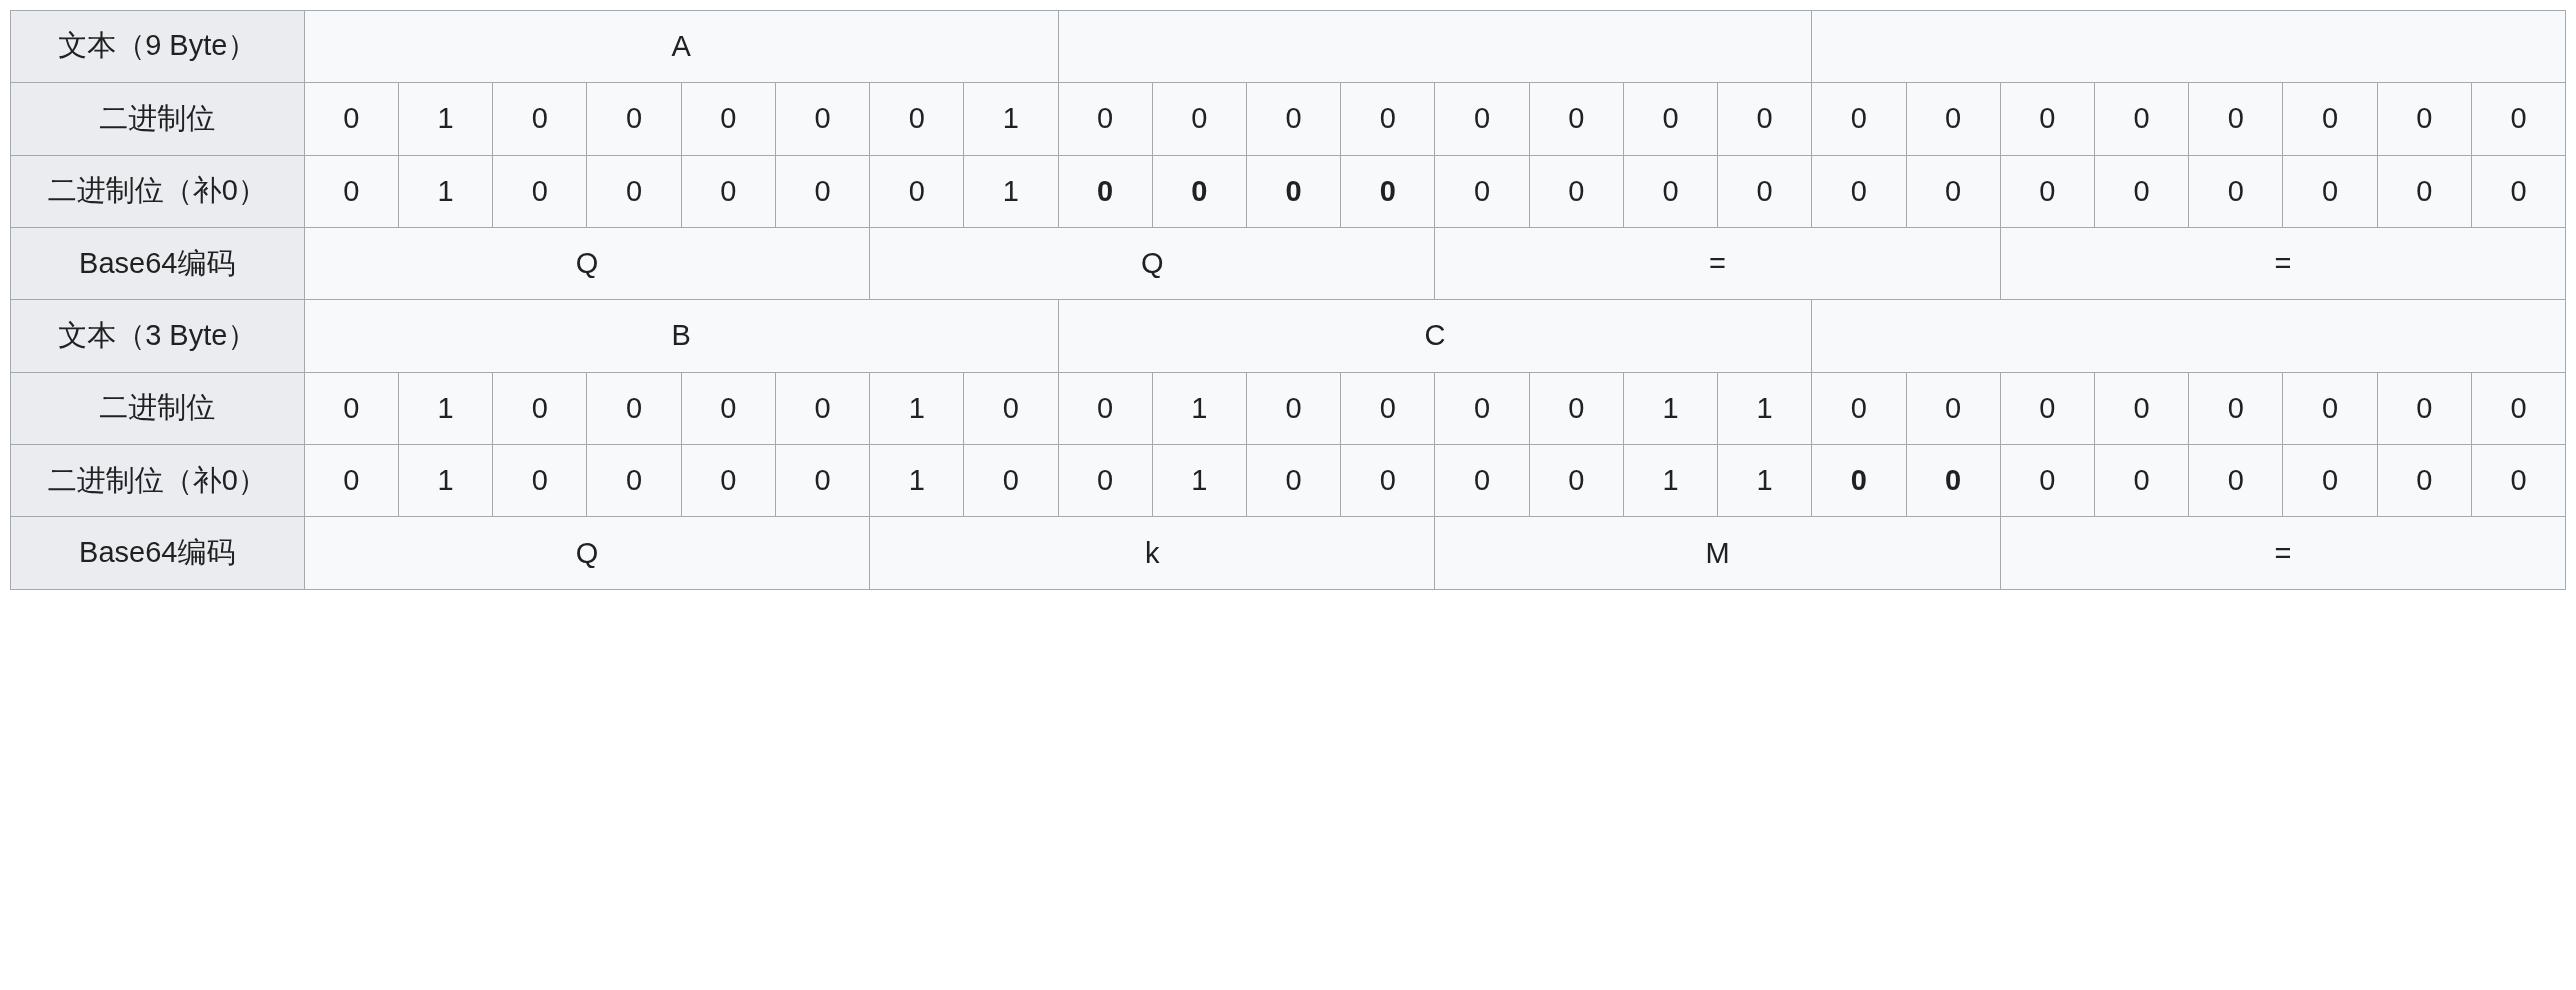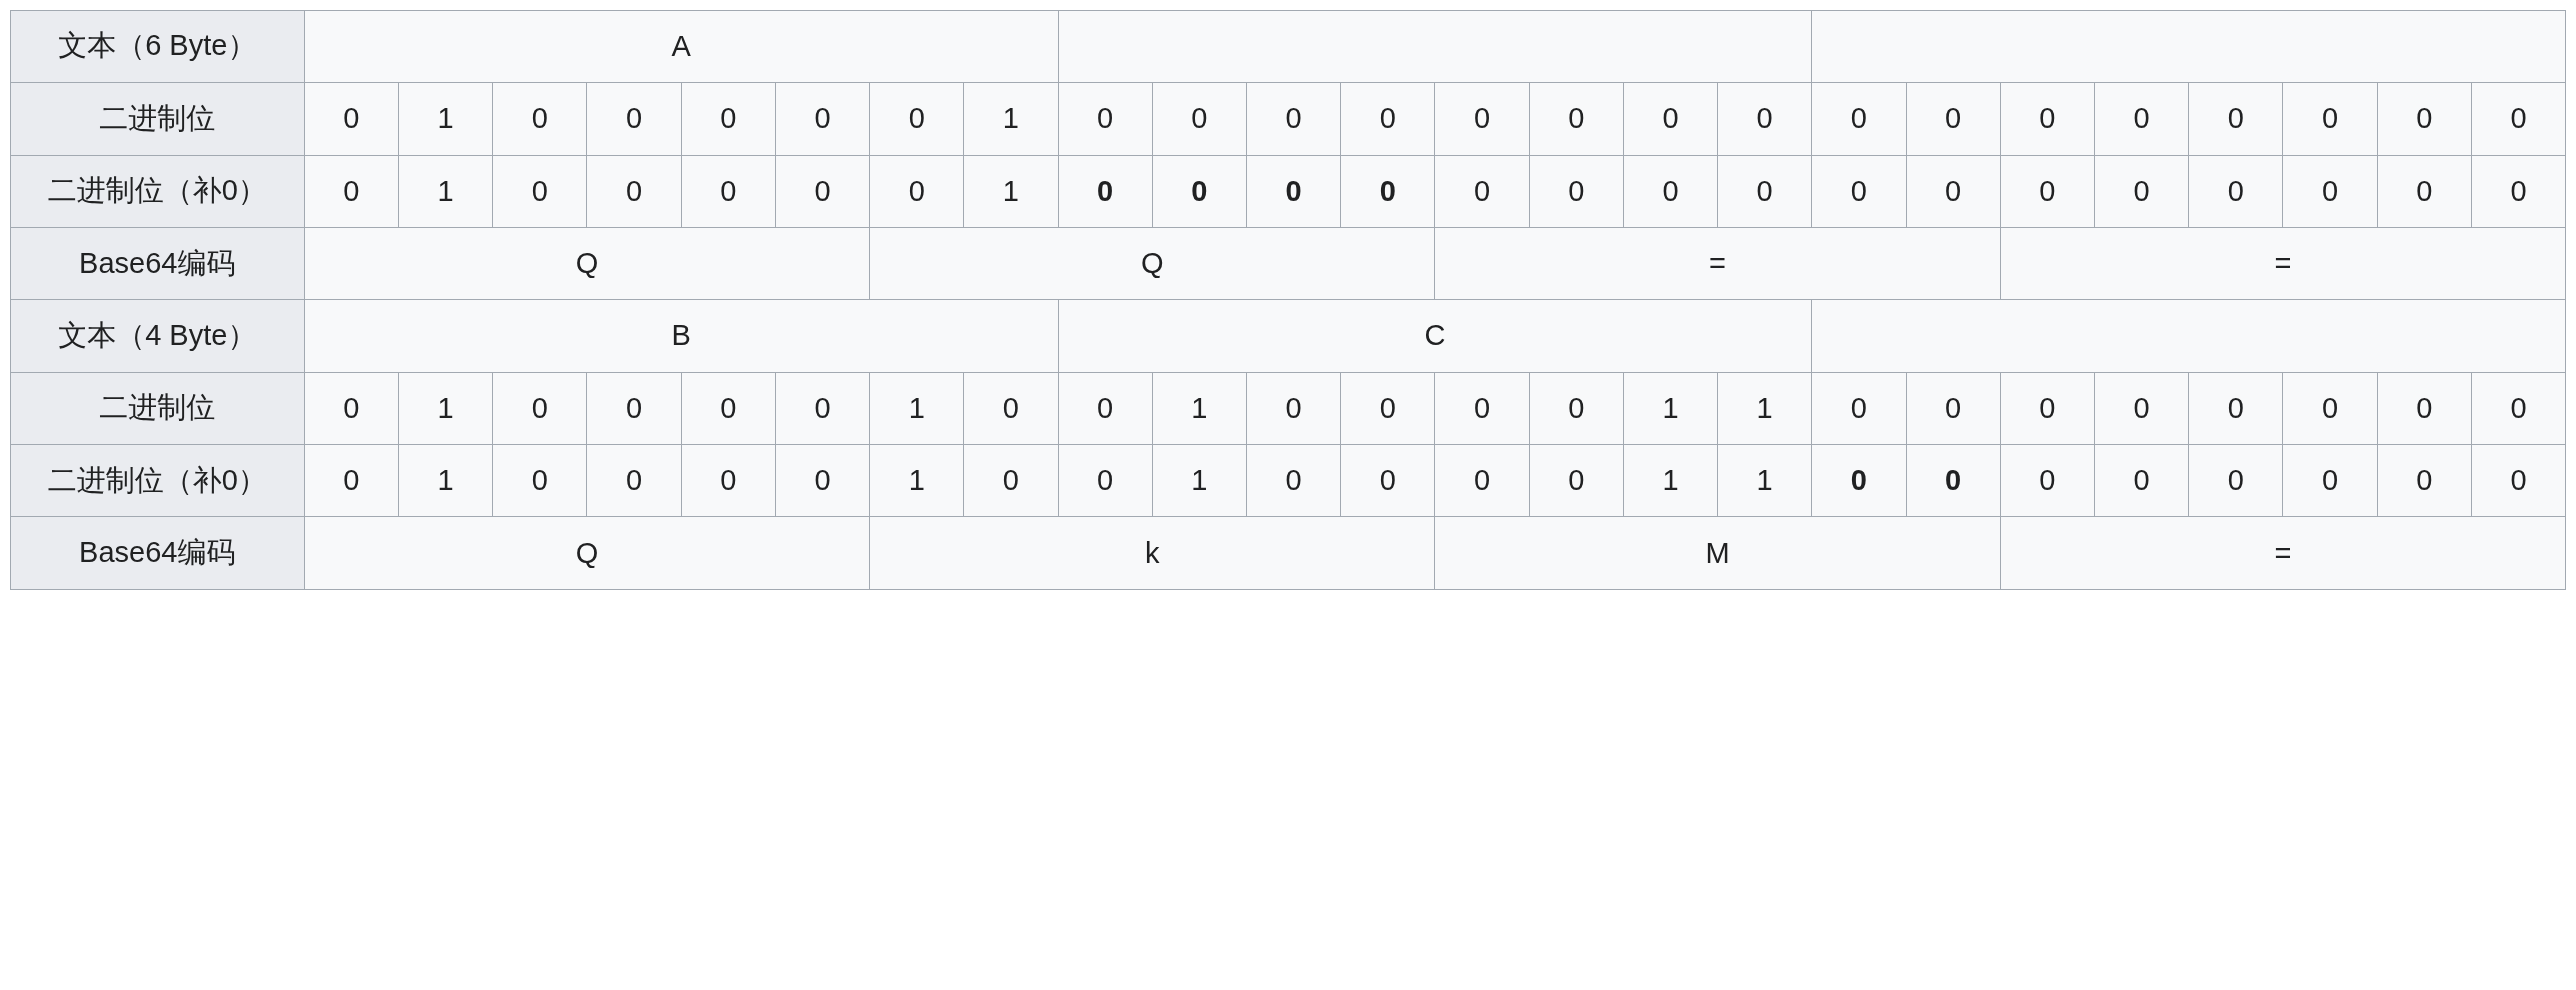--- a/index.html
+++ b/index.html
@@ -44,21 +44,21 @@
 <body>
 
 <table>
   <colgroup>
     <col class="header-col">
     <col class="bit-col" span="24">
   </colgroup>
   <tbody>
 
     <tr>
-      <th>文本（6 Byte）</th>
+      <th>文本（9 Byte）</th>
       <td colspan="8">A</td>
       <td colspan="8"></td>
       <td colspan="8"></td>
     </tr>
 
     <tr>
       <th>二进制位</th>
       <td>0</td>
       <td>1</td>
       <td>0</td>
@@ -115,21 +115,21 @@
 
     <tr>
       <th>Base64编码</th>
       <td colspan="6">Q</td>
       <td colspan="6">Q</td>
       <td colspan="6">=</td>
       <td colspan="6">=</td>
     </tr>
 
     <tr>
-      <th>文本（4 Byte）</th>
+      <th>文本（3 Byte）</th>
       <td colspan="8">B</td>
       <td colspan="8">C</td>
       <td colspan="8"></td>
     </tr>
 
     <tr>
       <th>二进制位</th>
       <td>0</td>
       <td>1</td>
       <td>0</td>

